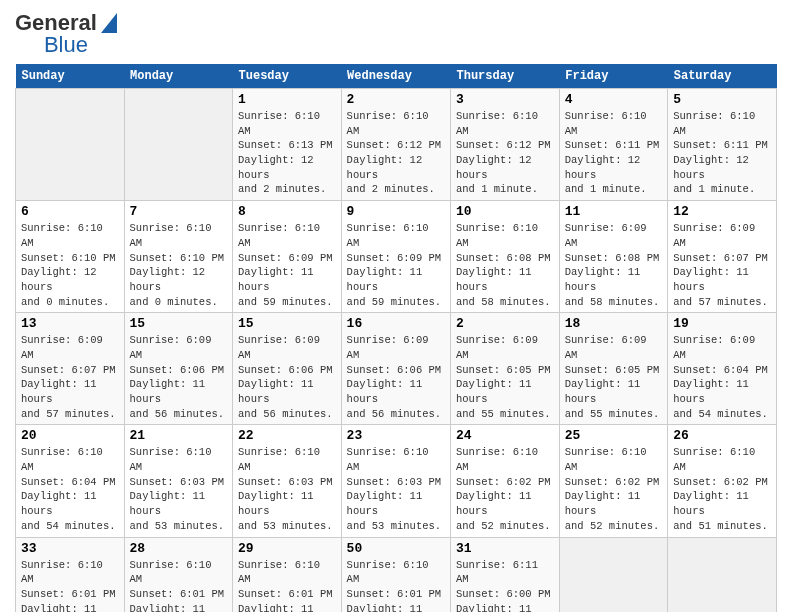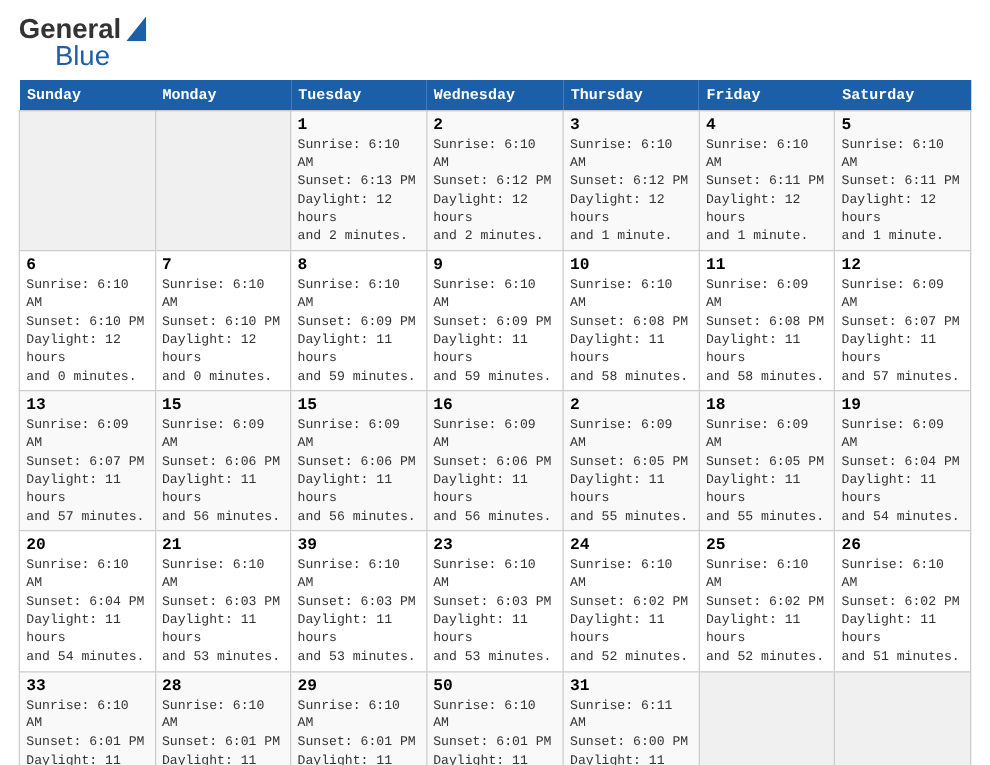--- a/index.html
+++ b/index.html
@@ -261,21 +261,21 @@
 and 54 minutes.</div>
         </td>
         <td>
           <span class="day-num">21</span>
           <div class="day-info" style="white-space: pre-line;">Sunrise: 6:10 AM
 Sunset: 6:03 PM
 Daylight: 11 hours
 and 53 minutes.</div>
         </td>
         <td>
-          <span class="day-num">39</span>
+          <span class="day-num">22</span>
           <div class="day-info" style="white-space: pre-line;">Sunrise: 6:10 AM
 Sunset: 6:03 PM
 Daylight: 11 hours
 and 53 minutes.</div>
         </td>
         <td>
           <span class="day-num">23</span>
           <div class="day-info" style="white-space: pre-line;">Sunrise: 6:10 AM
 Sunset: 6:03 PM
 Daylight: 11 hours

